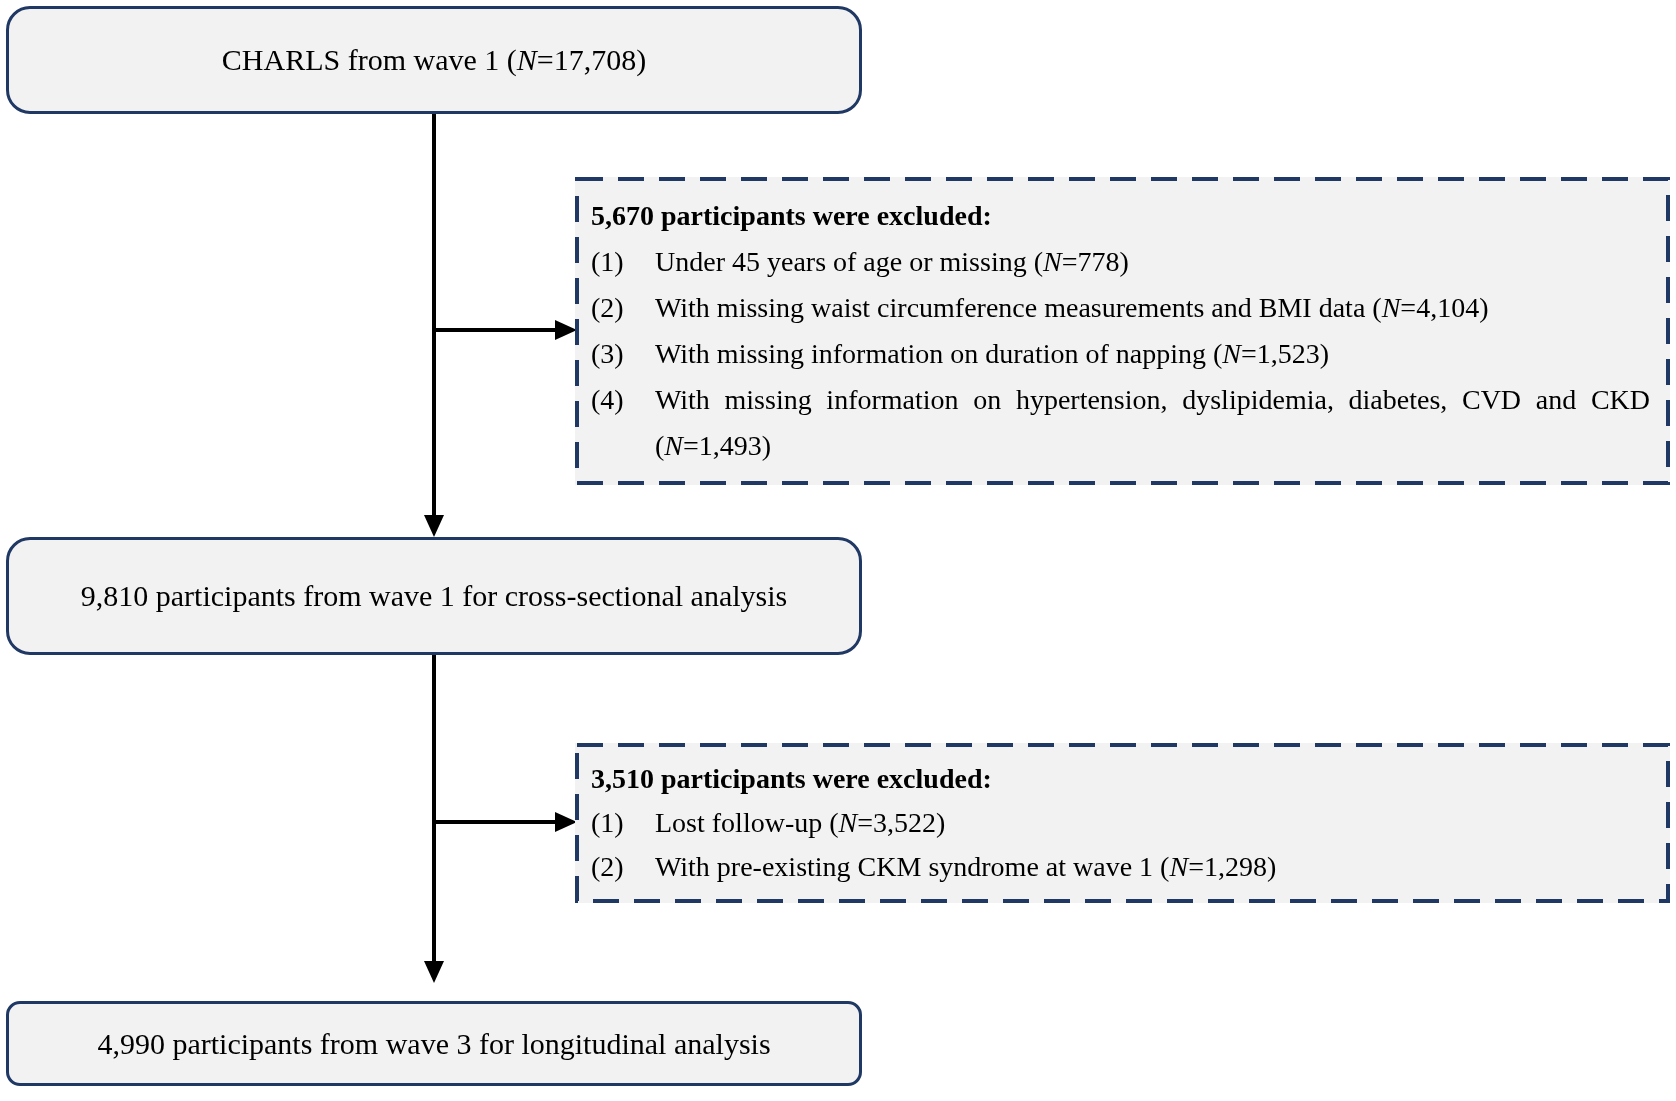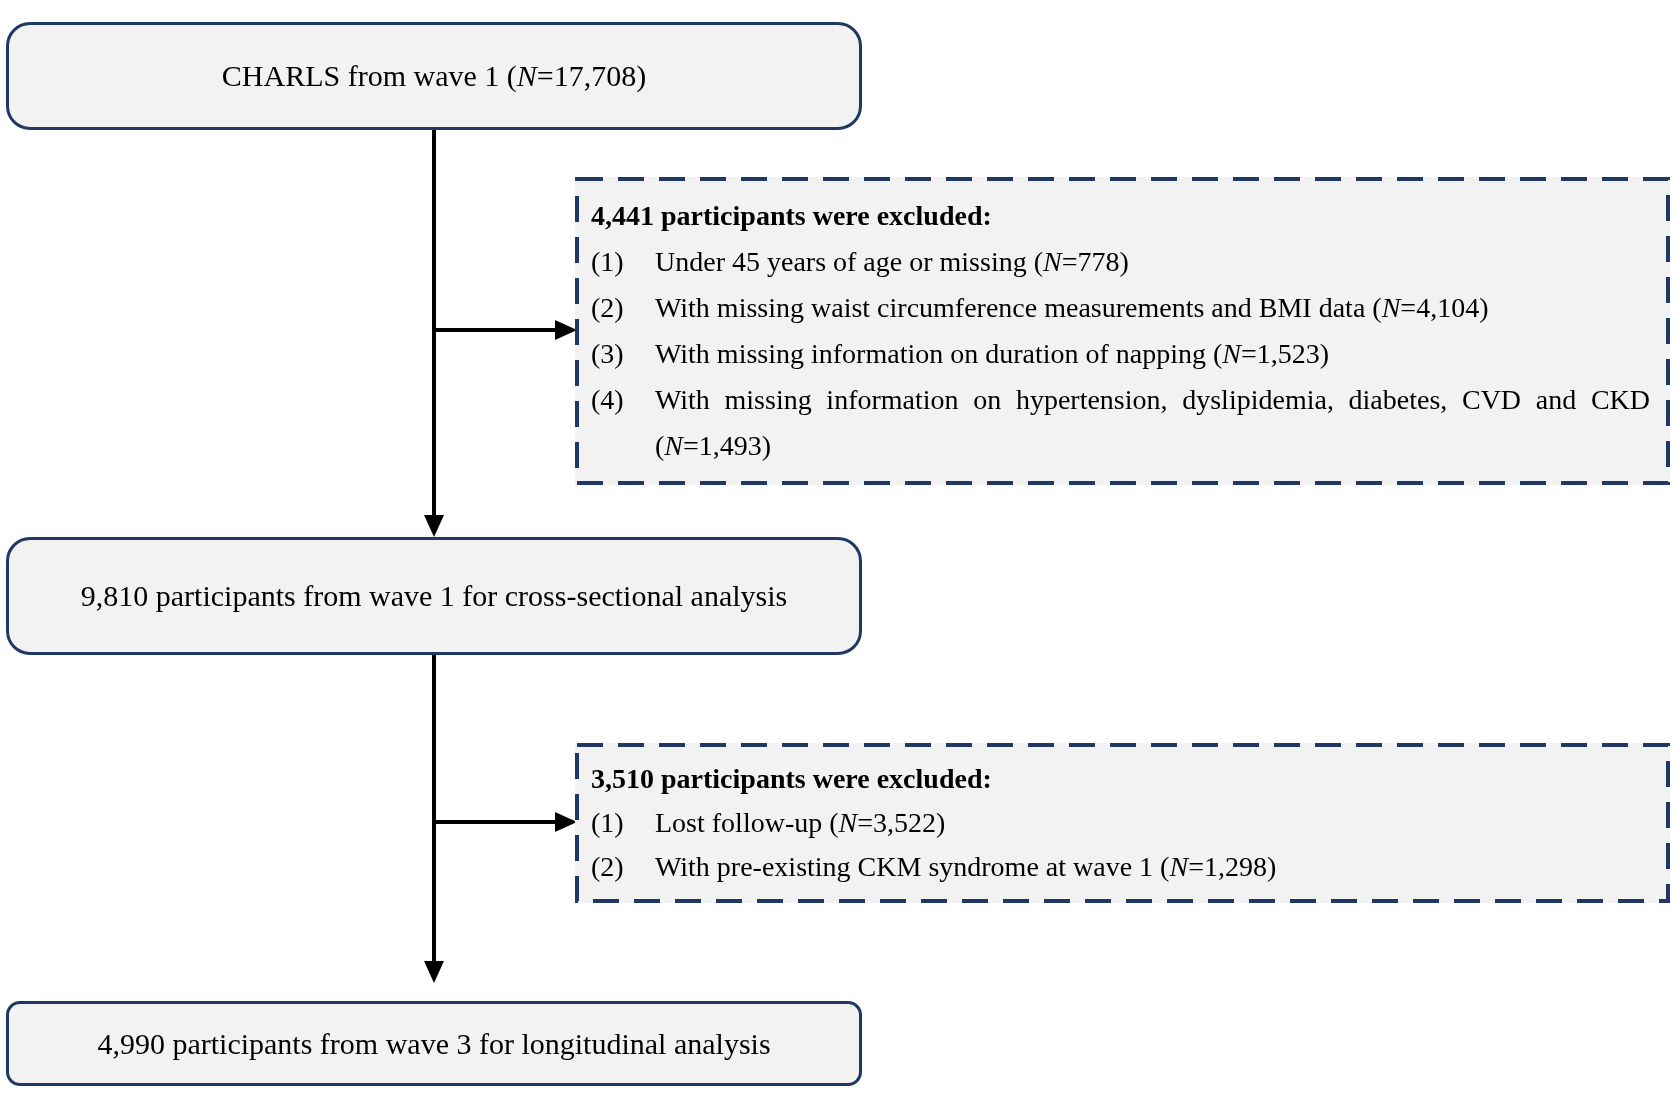--- a/index.html
+++ b/index.html
@@ -16,21 +16,21 @@
     position:absolute;left:6px;width:856px;
     box-sizing:border-box;
     background:#f2f2f2;
     border:3px solid #1f3864;
     border-radius:24px;
     display:flex;align-items:center;justify-content:center;
     font-size:30px;
     text-align:center;
     z-index:2;
   }
-  .box-top{top:6px;height:108px;margin-top:16px;}
+  .box-top{top:6px;height:108px;}
   .box-mid{top:537px;height:118px;}
   .box-bottom{top:1001px;height:85px;border-radius:14px;}
   .excl-box{
     position:absolute;left:575px;width:1095px;
     box-sizing:border-box;
     background:#f2f2f2;
     z-index:2;
   }
   .excl-1{top:177px;height:308px;}
   .excl-2{top:743px;height:160px;}
@@ -63,21 +63,21 @@
 
   <div class="flow-box box-top">
     <span>CHARLS from wave 1 (<i>N</i>=17,708)</span>
   </div>
 
   <div class="excl-box excl-1">
     <svg class="dash-border" width="1095" height="308" viewBox="0 0 1095 308" preserveAspectRatio="none">
       <rect x="2" y="2" width="1091" height="304" fill="none" stroke="#1f3864" stroke-width="4" stroke-dasharray="26 15"></rect>
     </svg>
     <div class="excl-content">
-      <div class="excl-title">4,441 participants were excluded:</div>
+      <div class="excl-title">5,670 participants were excluded:</div>
       <div class="excl-item">
         <span class="excl-num">(1)</span>
         <span class="excl-text">Under 45 years of age or missing (<i>N</i>=778)</span>
       </div>
       <div class="excl-item">
         <span class="excl-num">(2)</span>
         <span class="excl-text">With missing waist circumference measurements and BMI data (<i>N</i>=4,104)</span>
       </div>
       <div class="excl-item">
         <span class="excl-num">(3)</span>

